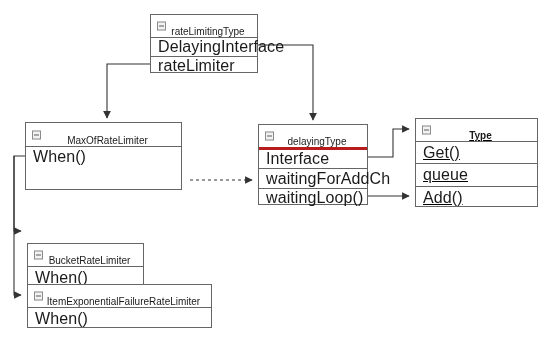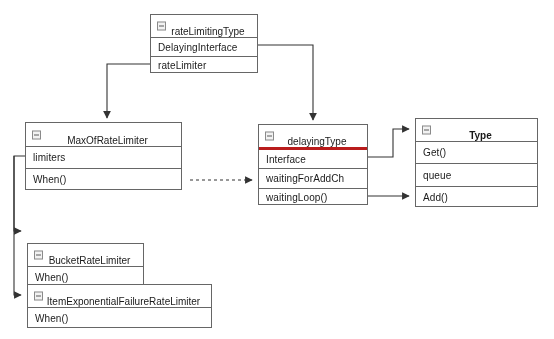--- a/index.html
+++ b/index.html
@@ -28,21 +28,21 @@
     box-sizing: border-box;
     border: 1px solid #666666;
     background: #ffffff;
     z-index: 2;
   }
   .uml-row {
     box-sizing: border-box;
     display: flex;
     align-items: center;
     padding-left: 7px;
-    font-size: 10px;
+    font-size: 16px;
     color: #1a1a1a;
     border-top: 1px solid #666666;
     white-space: nowrap;
     letter-spacing: .1px;
   }
   .uml-row.first {
     border-top: none;
   }
   .uml-title {
     box-sizing: border-box;
@@ -128,35 +128,34 @@
     </div>
     <div class="uml-row first" style="height:19px; border-top:1px solid #666666;">DelayingInterface</div>
     <div class="uml-row" style="height:18px;">rateLimiter</div>
   </div>
 
   <div class="uml-box" style="left:25px; top:122px; width:157px; height:68px;">
     <div class="uml-title" style="height:23px;">
       <span class="collapse-icon"></span>
       <span class="label">MaxOfRateLimiter</span>
     </div>
-    <div class="uml-row first" style="height:22px; border-top:1px solid #666666;">limiters</div>
     <div class="uml-row" style="height:21px;">When()</div>
   </div>
 
   <div class="uml-box" style="left:258px; top:124px; width:110px; height:81px;">
     <div class="uml-title" style="height:22px;">
       <span class="collapse-icon"></span>
       <span class="label">delayingType</span>
     </div>
     <div class="uml-row first" style="height:21px; border-top:3px solid #b91c1c;">Interface</div>
     <div class="uml-row" style="height:20px;">waitingForAddCh</div>
     <div class="uml-row" style="height:18px;">waitingLoop()</div>
   </div>
 
-  <div class="uml-box" style="left:415px; top:118px; width:123px; height:89px;">
+  <div class="uml-box" style="left:415px; top:118px; width:123px; height:89px;text-decoration:underline;">
     <div class="uml-title bold" style="height:22px;">
       <span class="collapse-icon"></span>
       <span class="label">Type</span>
     </div>
     <div class="uml-row" style="height:22px;">Get()</div>
     <div class="uml-row first" style="height:23px; border-top:1px solid #666666;">queue</div>
     <div class="uml-row" style="height:22px;">Add()</div>
   </div>
 
   <div class="uml-box" style="left:27px; top:219px; width:117px; height:44px;margin-top:24px;">

